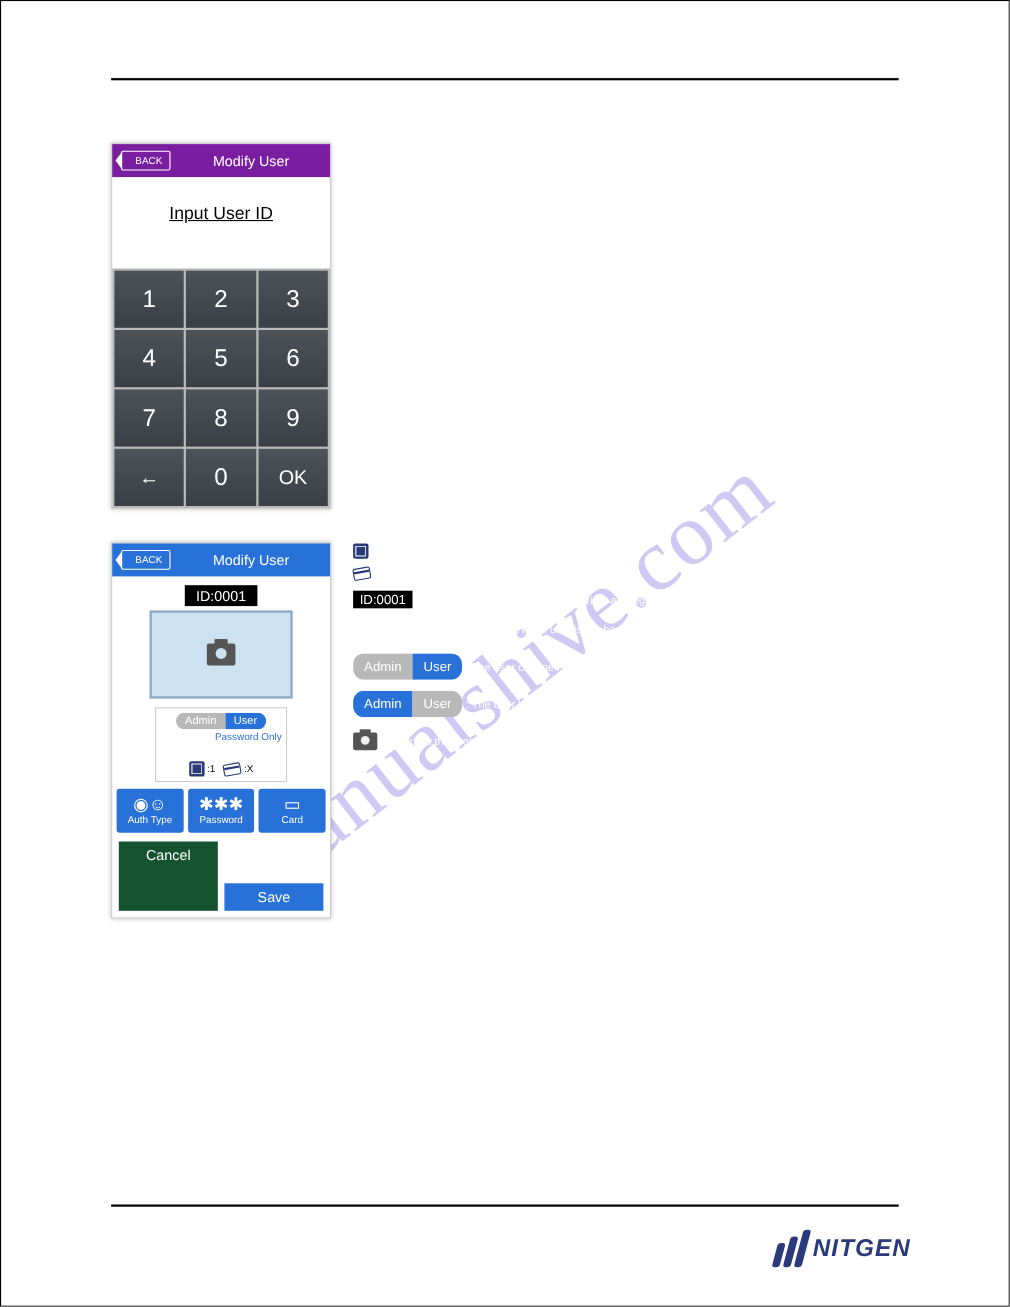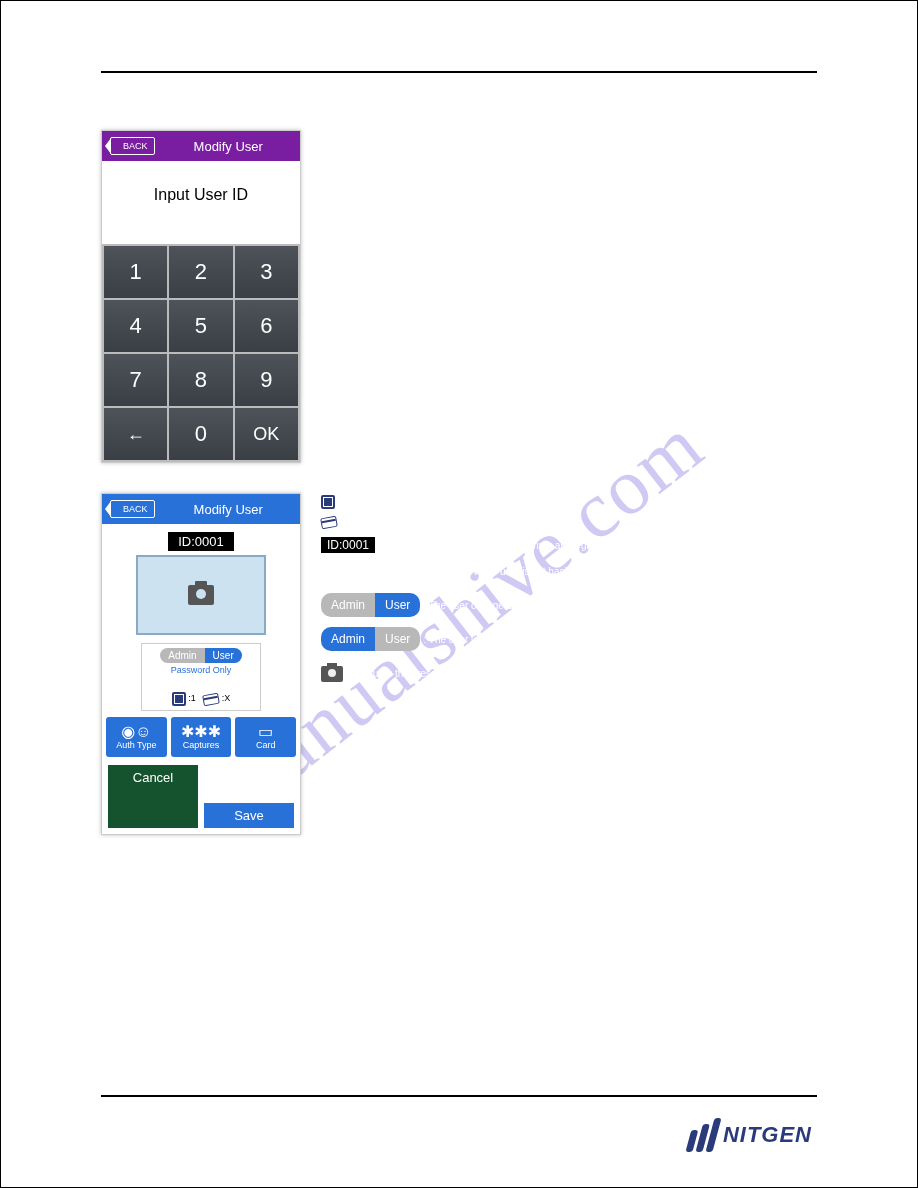--- a/index.html
+++ b/index.html
@@ -44,21 +44,21 @@
   .page-num-txt {
     position:absolute;
     top:20px;
     right:40px;
     font-size:12px;
     color:#fff;
   }
   .brand {
     position: absolute;
     bottom: 15px;
-    right: 45px;
+    right: 29px;
     display: flex;
     align-items: center;
     gap: 6px;
     justify-content: space-between;
   }
   .brand-bars { display:flex; align-items:flex-end; gap:3px; transform: skewX(-15deg);}
   .brand-bars span {
     display:block; width:7px; background:#2a3a7a; border-radius:3px;
   }
   .brand-bars span:nth-child(1){height:22px;}
@@ -112,21 +112,21 @@
   .backbtn::after {
     content:'';
     position:absolute;
     left:-6px; top:50%; transform:translateY(-50%);
     border-right:6px solid;
     border-right-color: inherit;
     border-top:8px solid transparent;
     border-bottom:8px solid transparent;
   }
   .topbar .title { flex:1; text-align:center; font-size:13px; padding-right:30px;}
-  .prompt { text-align:center; font-size:16px; padding:25px 0 40px 0;}
+  .prompt { text-align:center; font-size:16px; padding:25px 0 40px 0;text-decoration:underline;}
   .keypad {
     display:grid;
     grid-template-columns: repeat(3,1fr);
     gap:2px;
     background:#bbb;
     padding:2px;
   }
   .key {
     background: linear-gradient(#4e535a,#3a3f45);
     color:#fff;
@@ -261,37 +261,37 @@
           </div>
           <div class="idbar">ID:0001</div>
           <div class="photobox">
             <span class="cam-icon"></span>
           </div>
           <div class="infobox">
             <div class="pill-pair">
               <span class="pill-grey">Admin</span>
               <span class="pill-blue">User</span>
             </div>
-            <div style="color:#2871d8;margin-top:2px;">Password Only</div>
+            <div style="color:#2871d8;margin-top:2px;text-align:right;">Password Only</div>
             <div style="margin-top:17px;">
               <span class="mini-calc"></span>
               <span>:1</span>
               &nbsp;
               <span class="mini-card"></span>
               <span>:X</span>
             </div>
           </div>
           <div class="btn-row">
             <div class="sqbtn">
               <span class="ic">◉☺</span>
               <span>Auth Type</span>
             </div>
             <div class="sqbtn">
               <span class="ic">✱✱✱</span>
-              <span>Captures</span>
+              <span>Password</span>
             </div>
             <div class="sqbtn">
               <span class="ic">▭</span>
               <span>Card</span>
             </div>
           </div>
           <div class="footer-row">
             <div class="fbtn cancel">Cancel</div>
             <div class="fbtn save">Save</div>
           </div>

